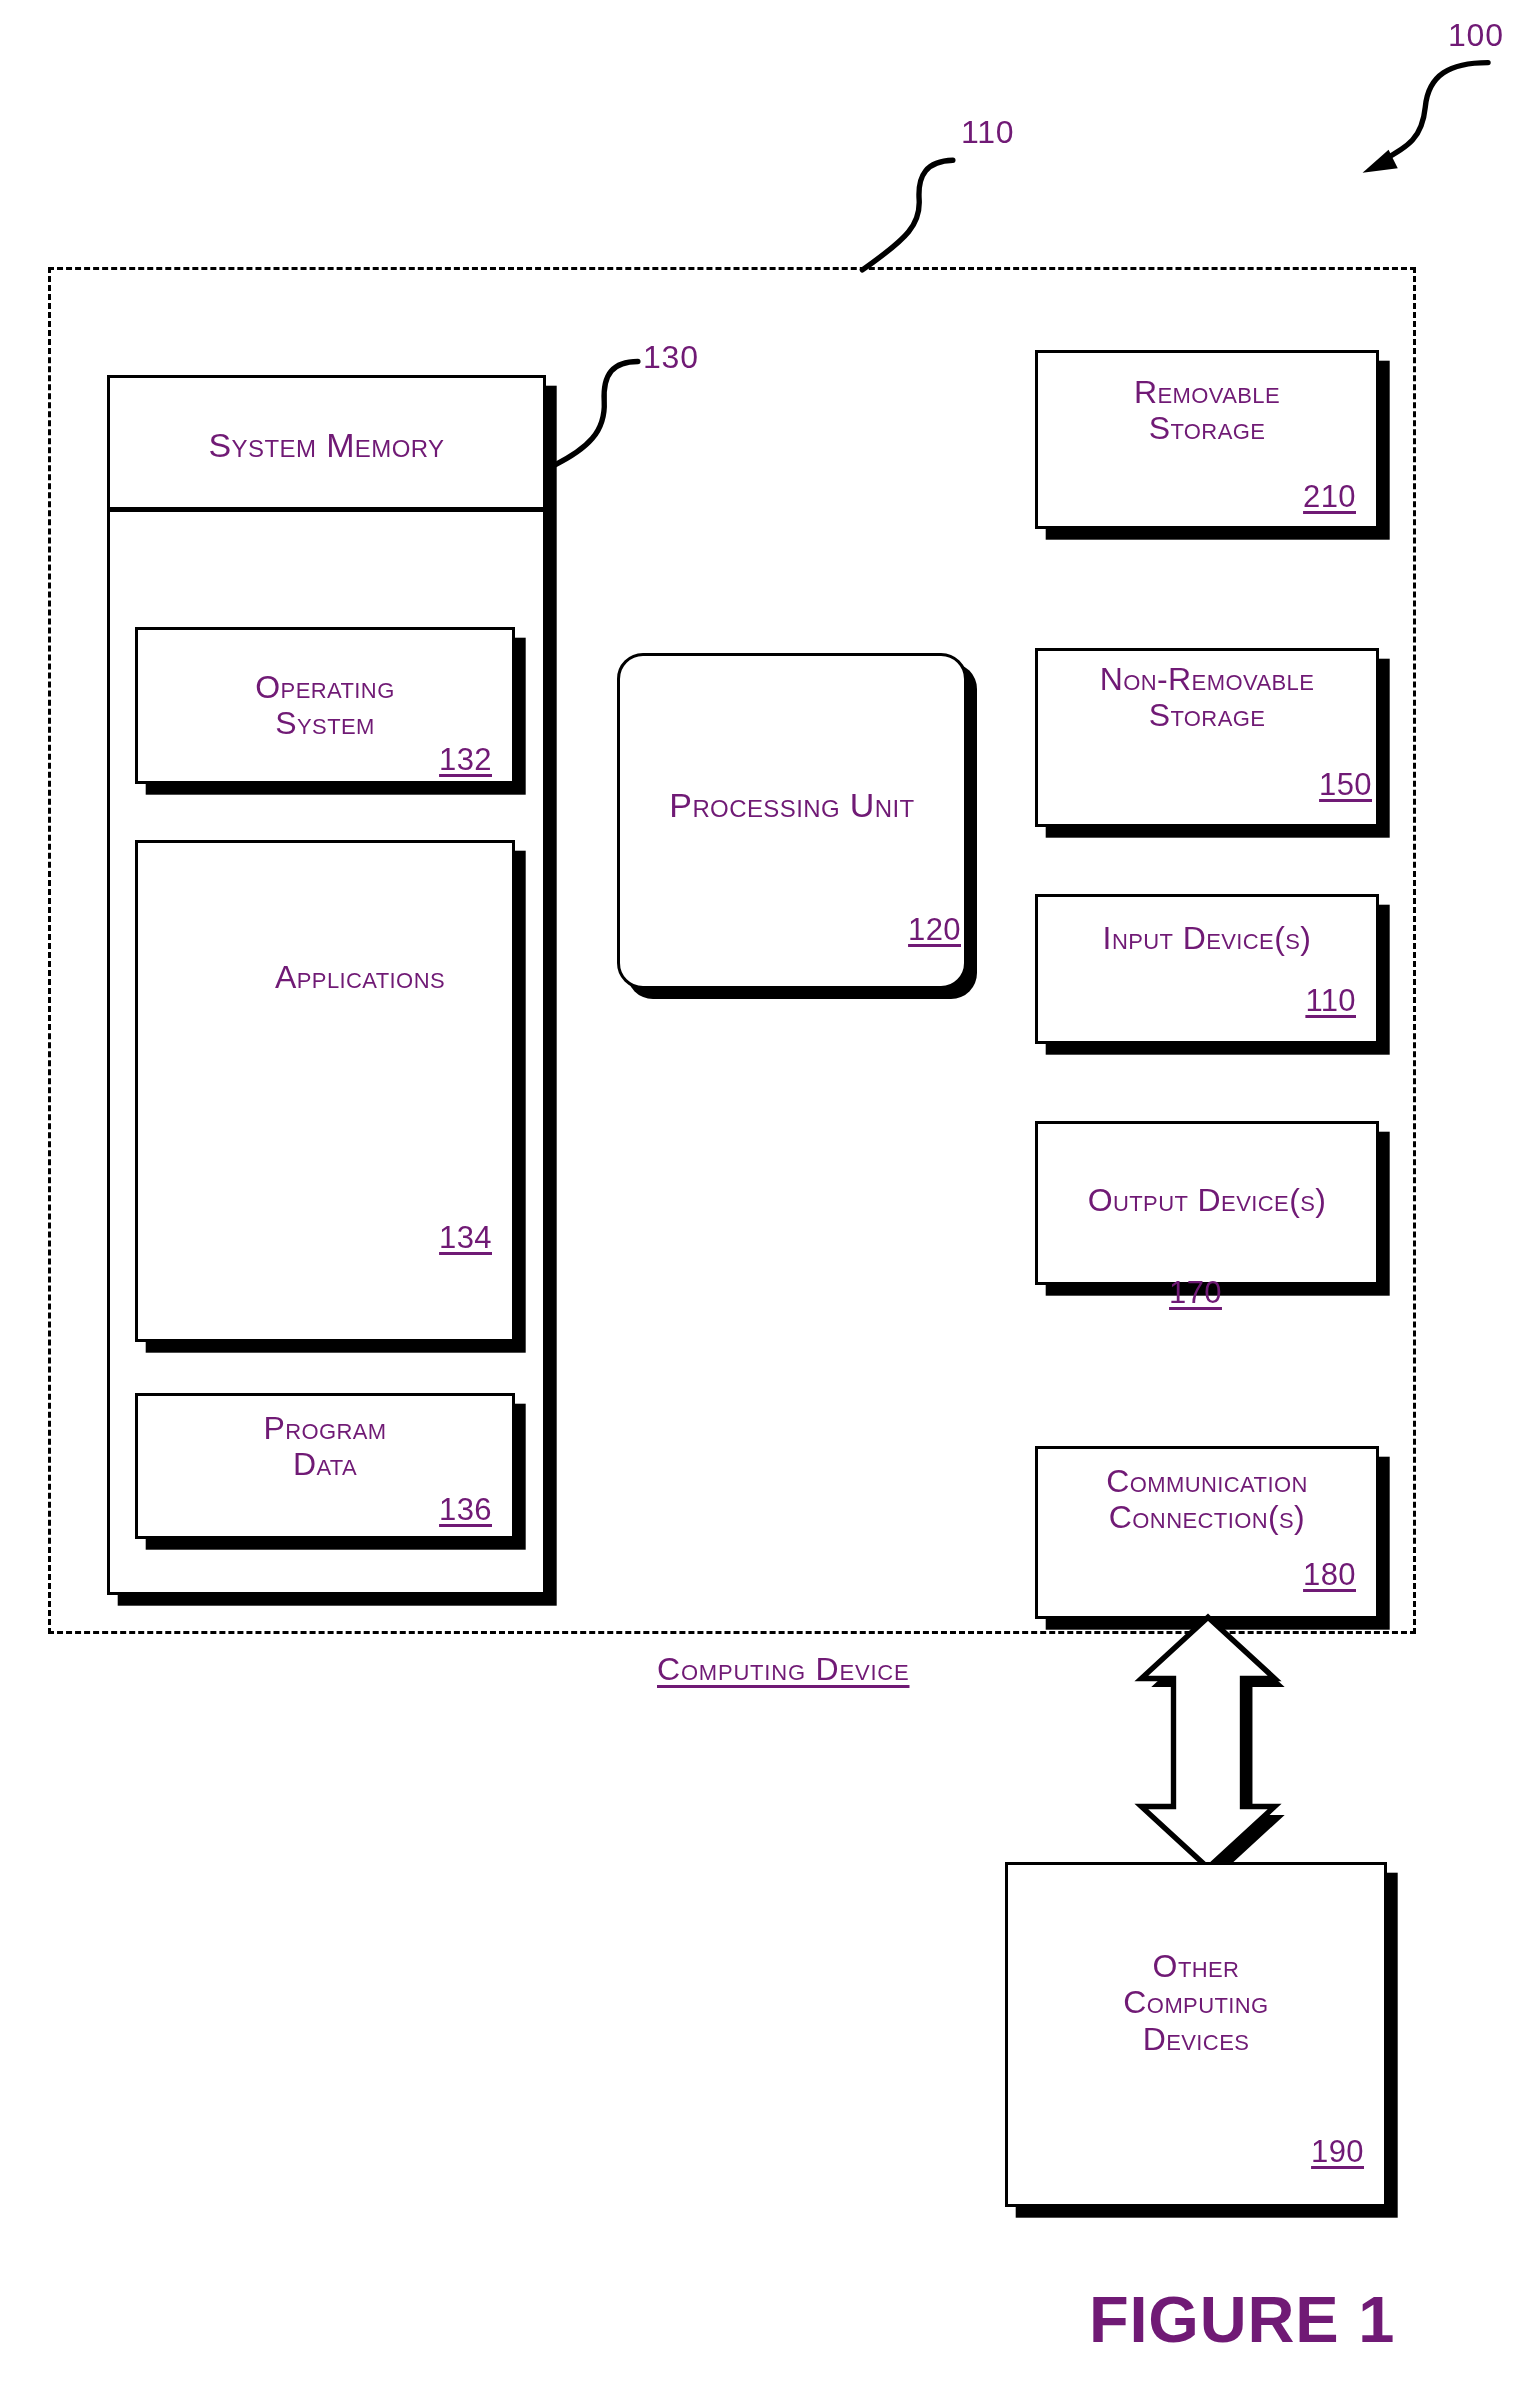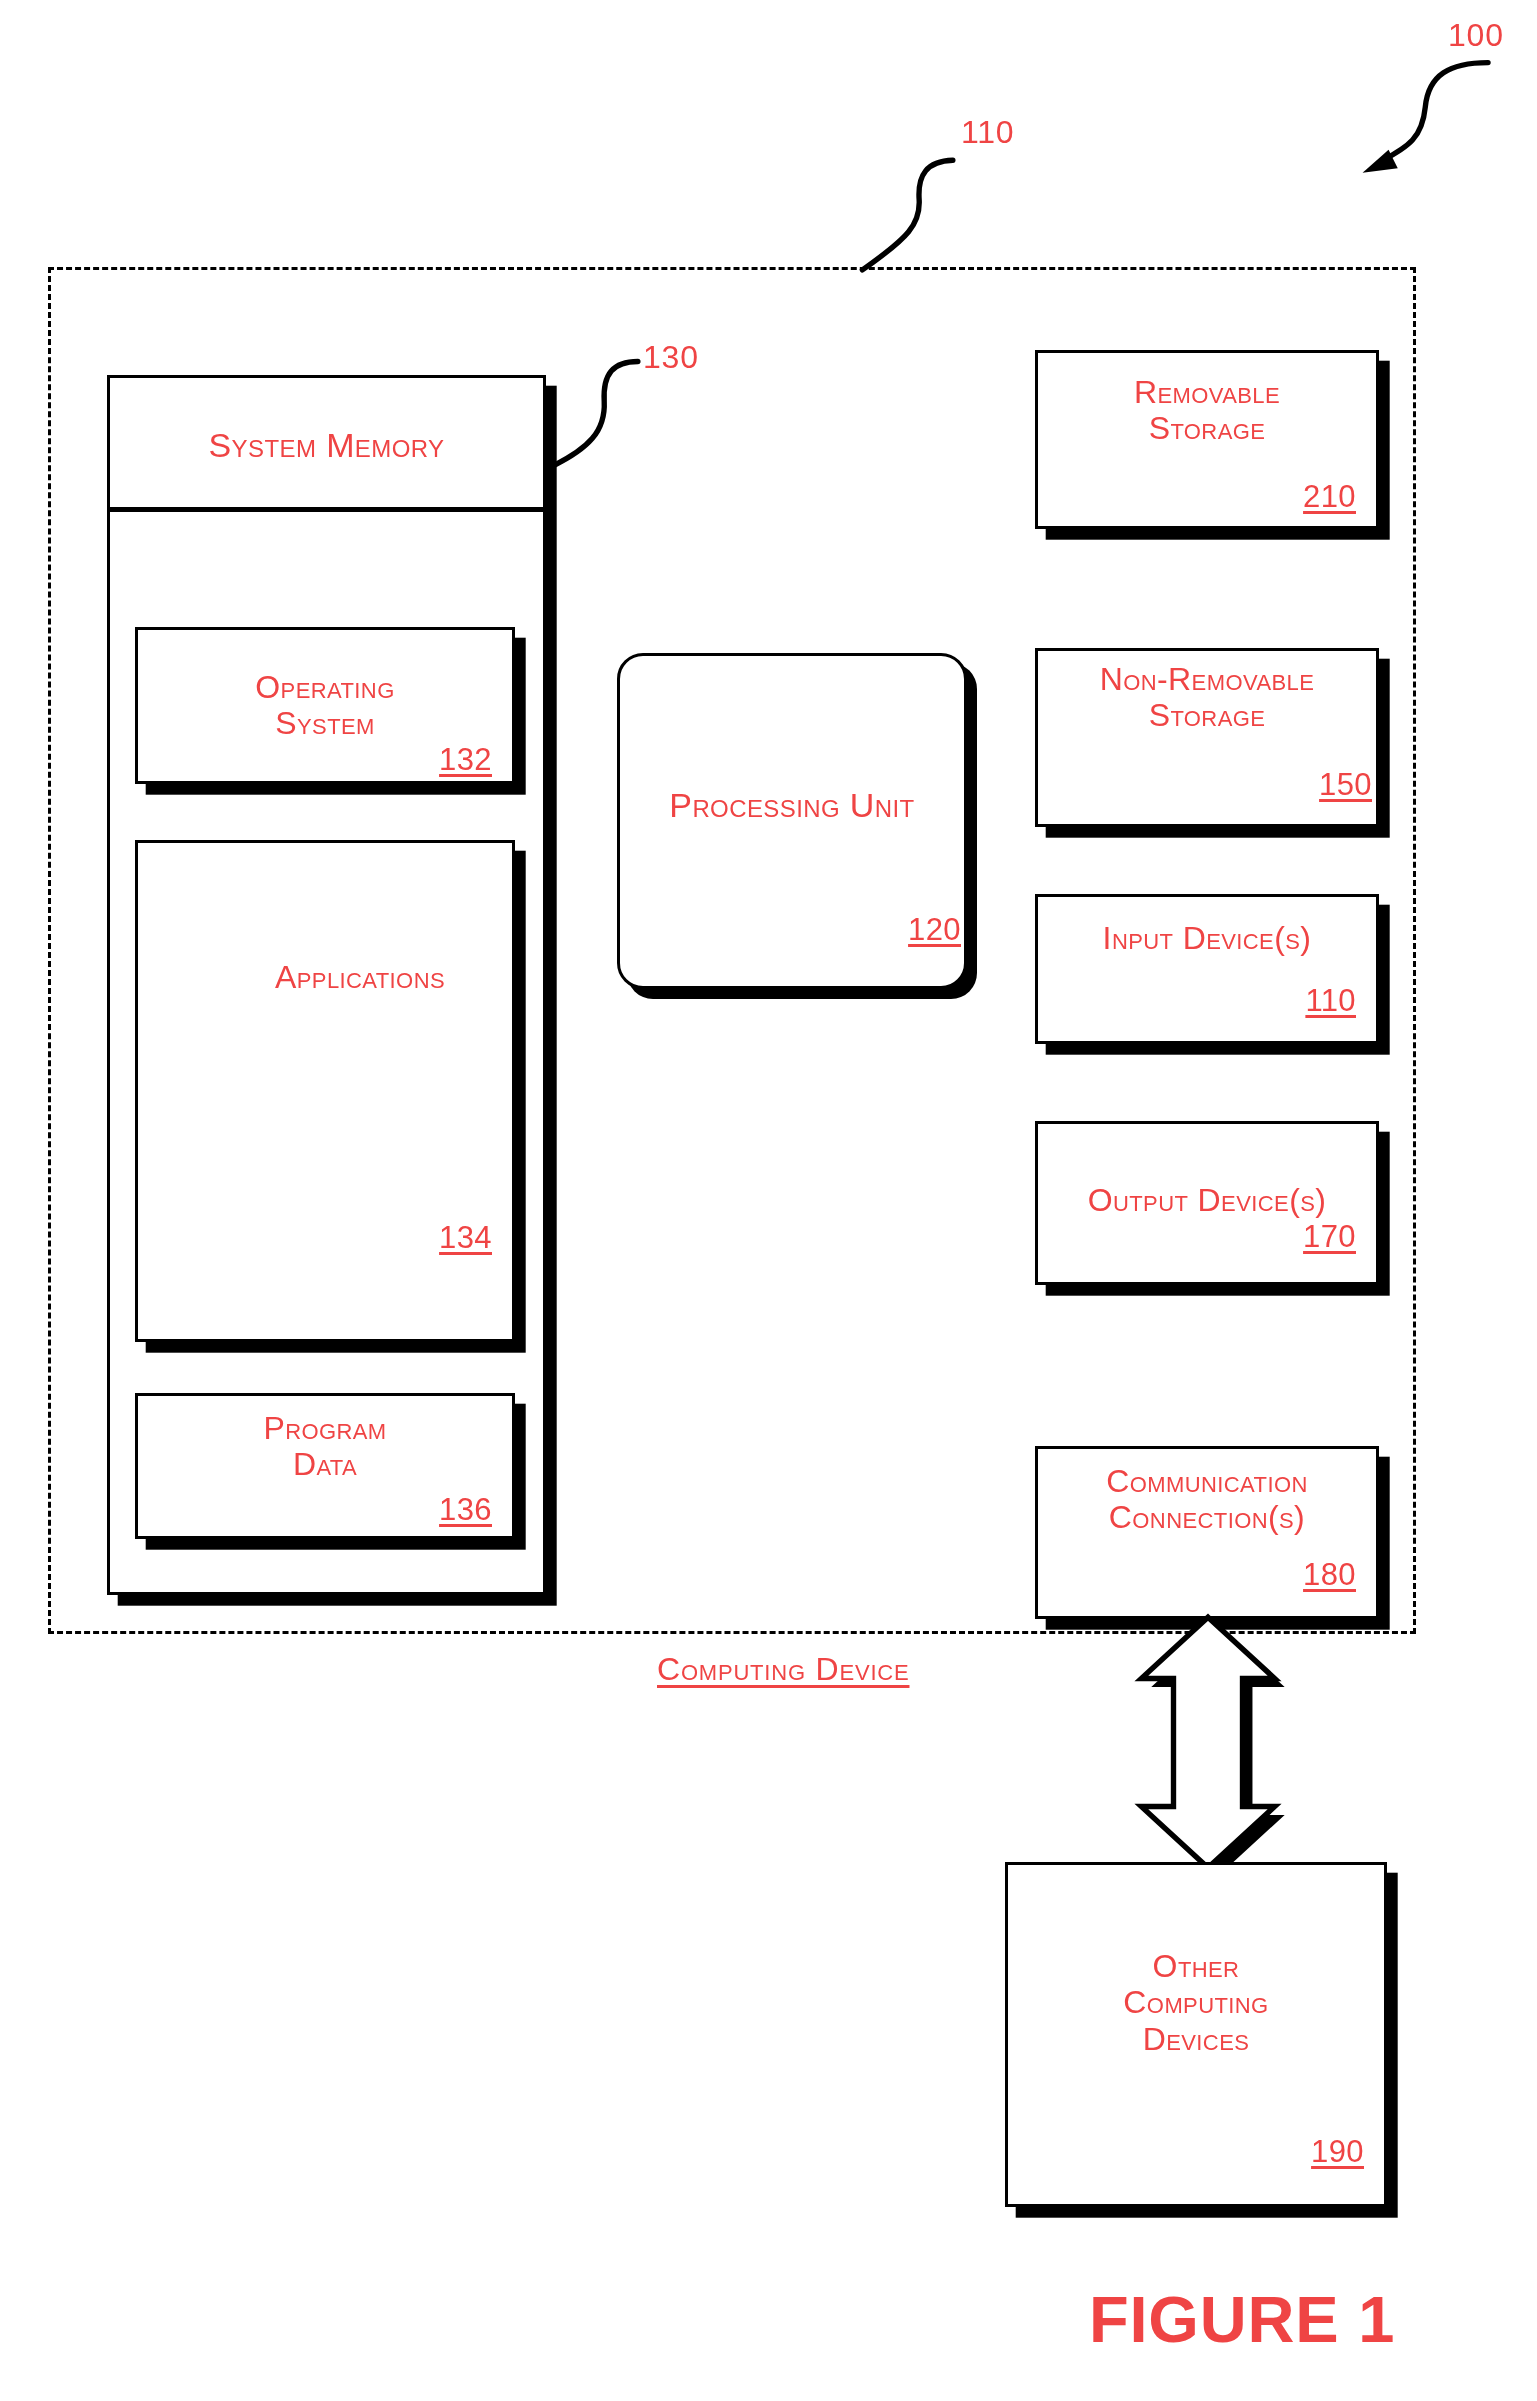--- a/index.html
+++ b/index.html
@@ -6,21 +6,21 @@
     margin: 0;
     padding: 0;
     background: #ffffff;
   }
   #page {
     position: relative;
     width: 1537px;
     height: 2401px;
     background: #ffffff;
     font-family: "Liberation Sans", sans-serif;
-    color: #ef4444;
+    color: #701a75;
     overflow: hidden;
   }
 
   
   .box {
     position: absolute;
     box-sizing: border-box;
     background: #ffffff;
     border: 3.8px solid #000000;
     box-shadow: 10.7px 10.7px 0 0 #000000;
@@ -162,21 +162,21 @@
   <div class="label" style="left:1035px; top:661px; width:344px; font-size:32px;">Non-Removable
 Storage</div>
   <div class="refnum" style="left:1035px; top:767px; width:321px; text-align:right;margin-left:16px;">150</div>
 
   <div class="box thin" style="left:1035px; top:894px; width:344px; height:150px;"></div>
   <div class="label" style="left:1035px; top:920px; width:344px; font-size:32px;">Input Device(s)</div>
   <div class="refnum" style="left:1035px; top:983px; width:321px; text-align:right;">110</div>
 
   <div class="box thin" style="left:1035px; top:1121px; width:344px; height:164px;"></div>
   <div class="label" style="left:1035px; top:1182px; width:344px; font-size:32px;">Output Device(s)</div>
-  <div class="refnum" style="left:1035px; top:1219px; width:321px; text-align:right;">170</div>
+  <div class="refnum" style="left:1035px; top:1275px; width:321px; text-align:center;">170</div>
 
   <div class="box thin" style="left:1035px; top:1446px; width:344px; height:173px;"></div>
   <div class="label" style="left:1035px; top:1463px; width:344px; font-size:32px;">Communication
 Connection(s)</div>
   <div class="refnum" style="left:1035px; top:1557px; width:321px; text-align:right;">180</div>
 
   <svg class="leader-svg" style="left:1116px; top:1614px; width:184px; height:257px;" viewBox="0 0 240 335">
 
     <polygon points="120,4 207,84 165,84 165,251 207,251 120,331 33,251 75,251 75,84 33,84" transform="translate(13,11)" fill="#000"></polygon>
 

